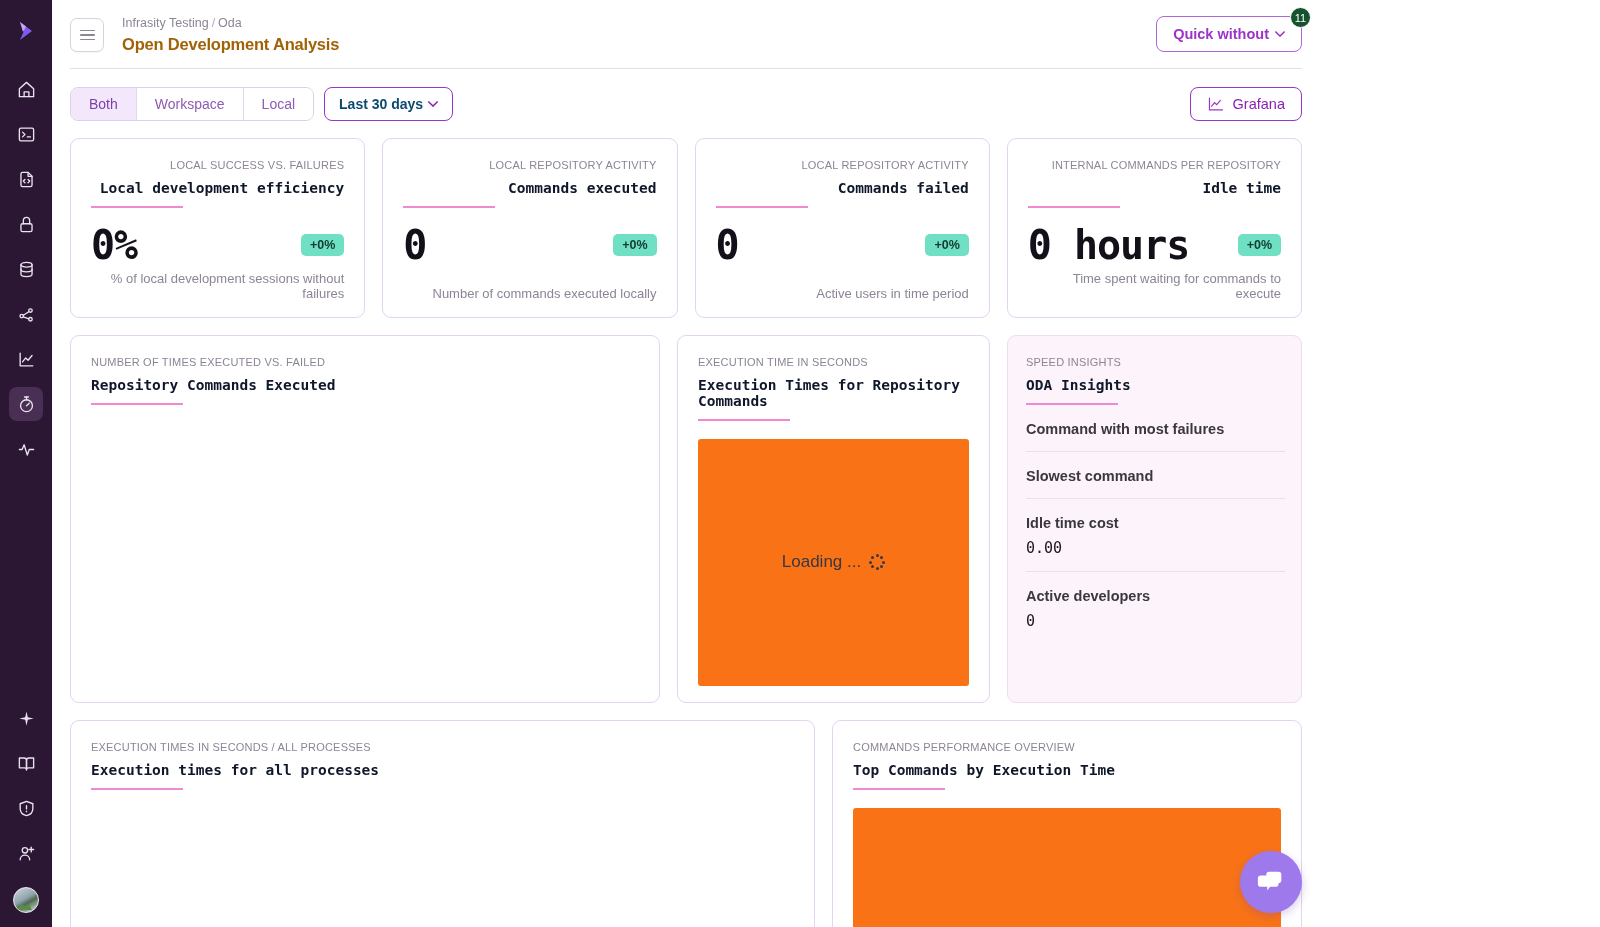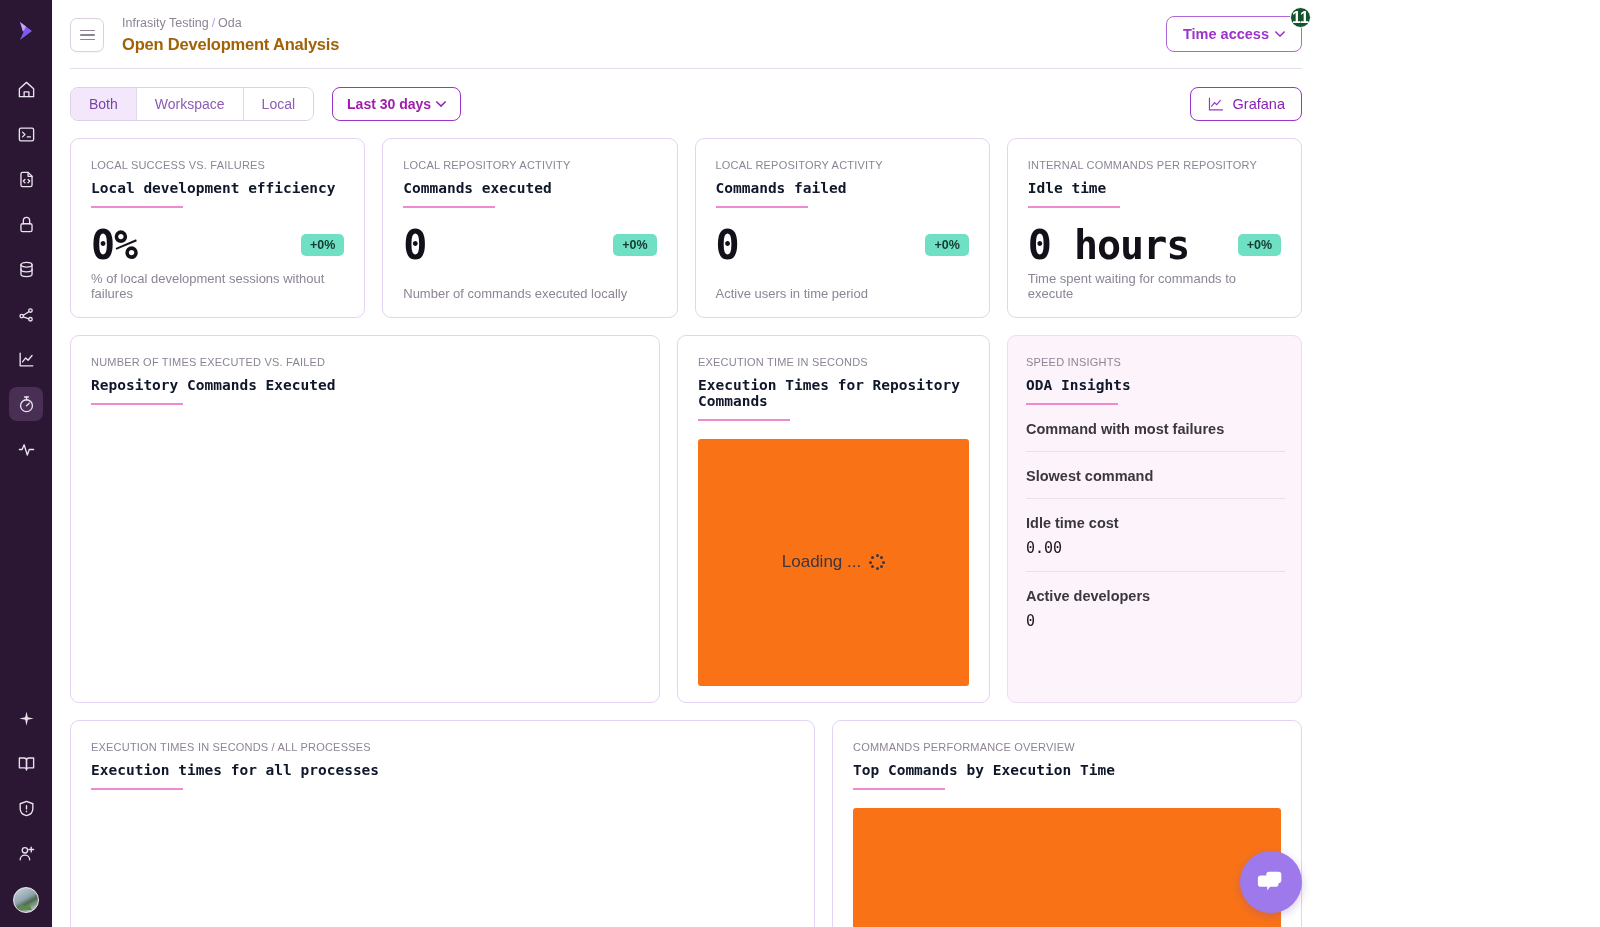--- a/index.html
+++ b/index.html
@@ -57,56 +57,56 @@
     font-size: 16.5px; font-weight: bold; color: #a16207; margin-top: 3px; letter-spacing: -0.2px;
   }
   .topright { margin-left: auto; position: relative; padding-top: 2px; }
   .qa-btn {
     border: 1.6px solid #b066d6; border-radius: 8px; background: #fff;
     color: #9b35c9; font-size: 14.5px; font-weight: bold;
     padding: 9px 16px; display: flex; align-items: center; gap: 6px; cursor: pointer;
   }
   .badge-count {
     position: absolute; top: -7px; right: -9px;
-    background: #14532d; color: #fff; font-size: 16px; font-weight: bold;
+    background: #14532d; color: #fff; font-size: 11px; font-weight: normal;
     min-width: 21px; height: 21px; border-radius: 11px;
     display: flex; align-items: center; justify-content: center; border: 1.5px solid #fff;
   }
   .divider { height: 1px; background: #e6dced; margin: 14px 26px 0 18px; }
 
   
-  .filters { display: flex; align-items: flex-start; padding: 18px 26px 0 18px; gap: 18px; }
+  .filters { display: flex; align-items: flex-start; padding: 18px 26px 0 18px; gap: 10px; }
   .segmented { display: flex; border: 1px solid #dcd0e6; border-radius: 8px; overflow: hidden; background:#fff; }
   .seg {
     padding: 8px 18px; font-size: 14px; color: #8e5bb5; cursor: pointer;
     border-right: 1px solid #e3d9ec; background: #fff; white-space: nowrap;
   }
   .seg:last-child { border-right: none; }
   .seg.active { background: #f3e7fb; color: #7b3fa8; }
   .dropdown {
     border: 1.6px solid #9b35c9; border-radius: 8px; background: #fff;
-    color: #a21caf; font-size: 14px; font-weight: bold;
+    color: #0c4a6e; font-size: 14px; font-weight: bold;
     padding: 8px 14px; display: flex; align-items: center; gap: 5px; cursor: pointer;
   }
   .grafana-btn {
     margin-left: auto; border: 1.6px solid #9b35c9; border-radius: 8px; background: #fff;
     color: #8a1fb8; font-size: 14.5px; padding: 8px 16px;
     display: flex; align-items: center; gap: 8px; cursor: pointer;
   }
   .grafana-btn svg { width: 18px; height: 16px; stroke: #9b35c9; fill: none; stroke-width: 1.6; }
   .chev { width: 10px; height: 6px; }
 
   
   .content { padding: 17px 26px 0 18px; }
   .row { display: flex; gap: 17px; }
   .card {
     border: 1px solid #e4d3f2; border-radius: 9px; background: #fff;
     padding: 20px 20px 16px 20px; position: relative;
   }
-  .kpi-card { flex: 1 1 0; height: 180px; display: flex; flex-direction: column; }
+  .kpi-card { flex: 1 1 0; height: 180px; display: flex; flex-direction: column; text-align: right; }
   .eyebrow {
     font-size: 11px; color: #8d8495; letter-spacing: 0.2px; text-transform: uppercase;
     font-family: "Liberation Sans", sans-serif;
   }
   .card-title {
     font-family: "DejaVu Sans Mono", monospace;
     font-size: 14.5px; font-weight: bold; color: #0f172a; margin-top: 9px;
   }
   .underline { width: 92px; height: 1.6px; background: #f08ad0; margin-top: 10px; }
   .kpi-mid { display: flex; align-items: center; margin-top: 14px; }
@@ -265,21 +265,21 @@
         <span></span>
       </div>
       <div class="crumbwrap">
         <div class="crumbs">
           <span class="crumb-link">Infrasity Testing</span><span class="sep">/</span><span class="crumb-link">Oda</span>
         </div>
         <div class="page-title">Open Development Analysis</div>
       </div>
       <div class="topright">
         <div class="qa-btn">
-          <span>Time access</span>
+          <span>Quick without</span>
           <svg class="chev" viewBox="0 0 12 7">
               <path d="M1 1 L6 6 L11 1" stroke="#9b35c9" stroke-width="1.8" fill="none" stroke-linecap="round"></path>
             </svg>
         </div>
         <div class="badge-count">11</div>
       </div>
     </div>
 
     <div class="divider"></div>
 

